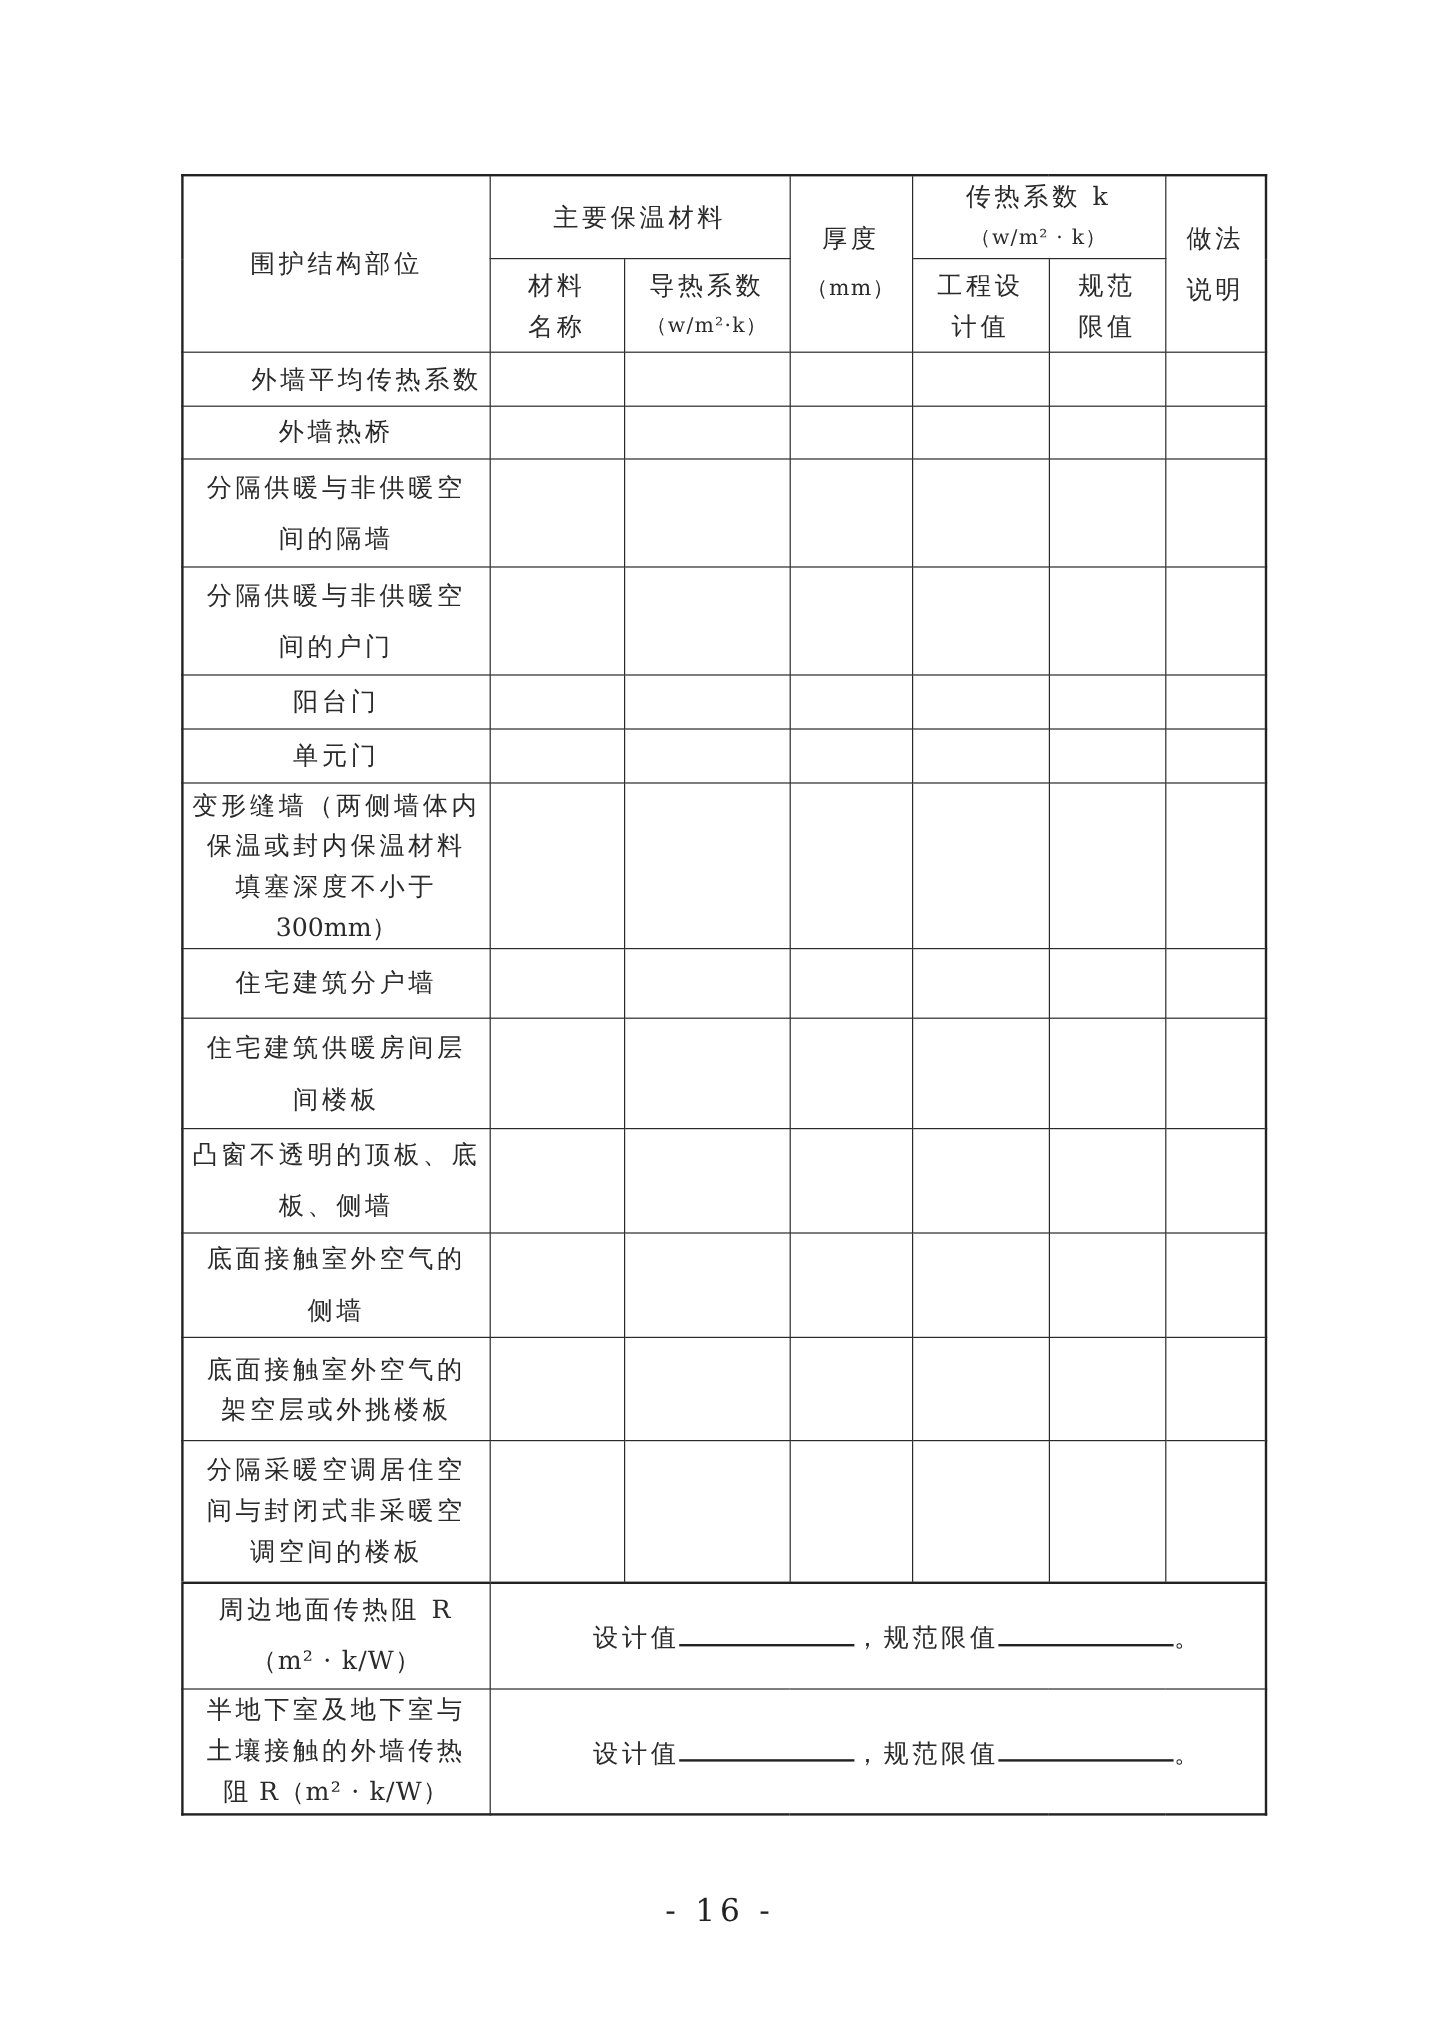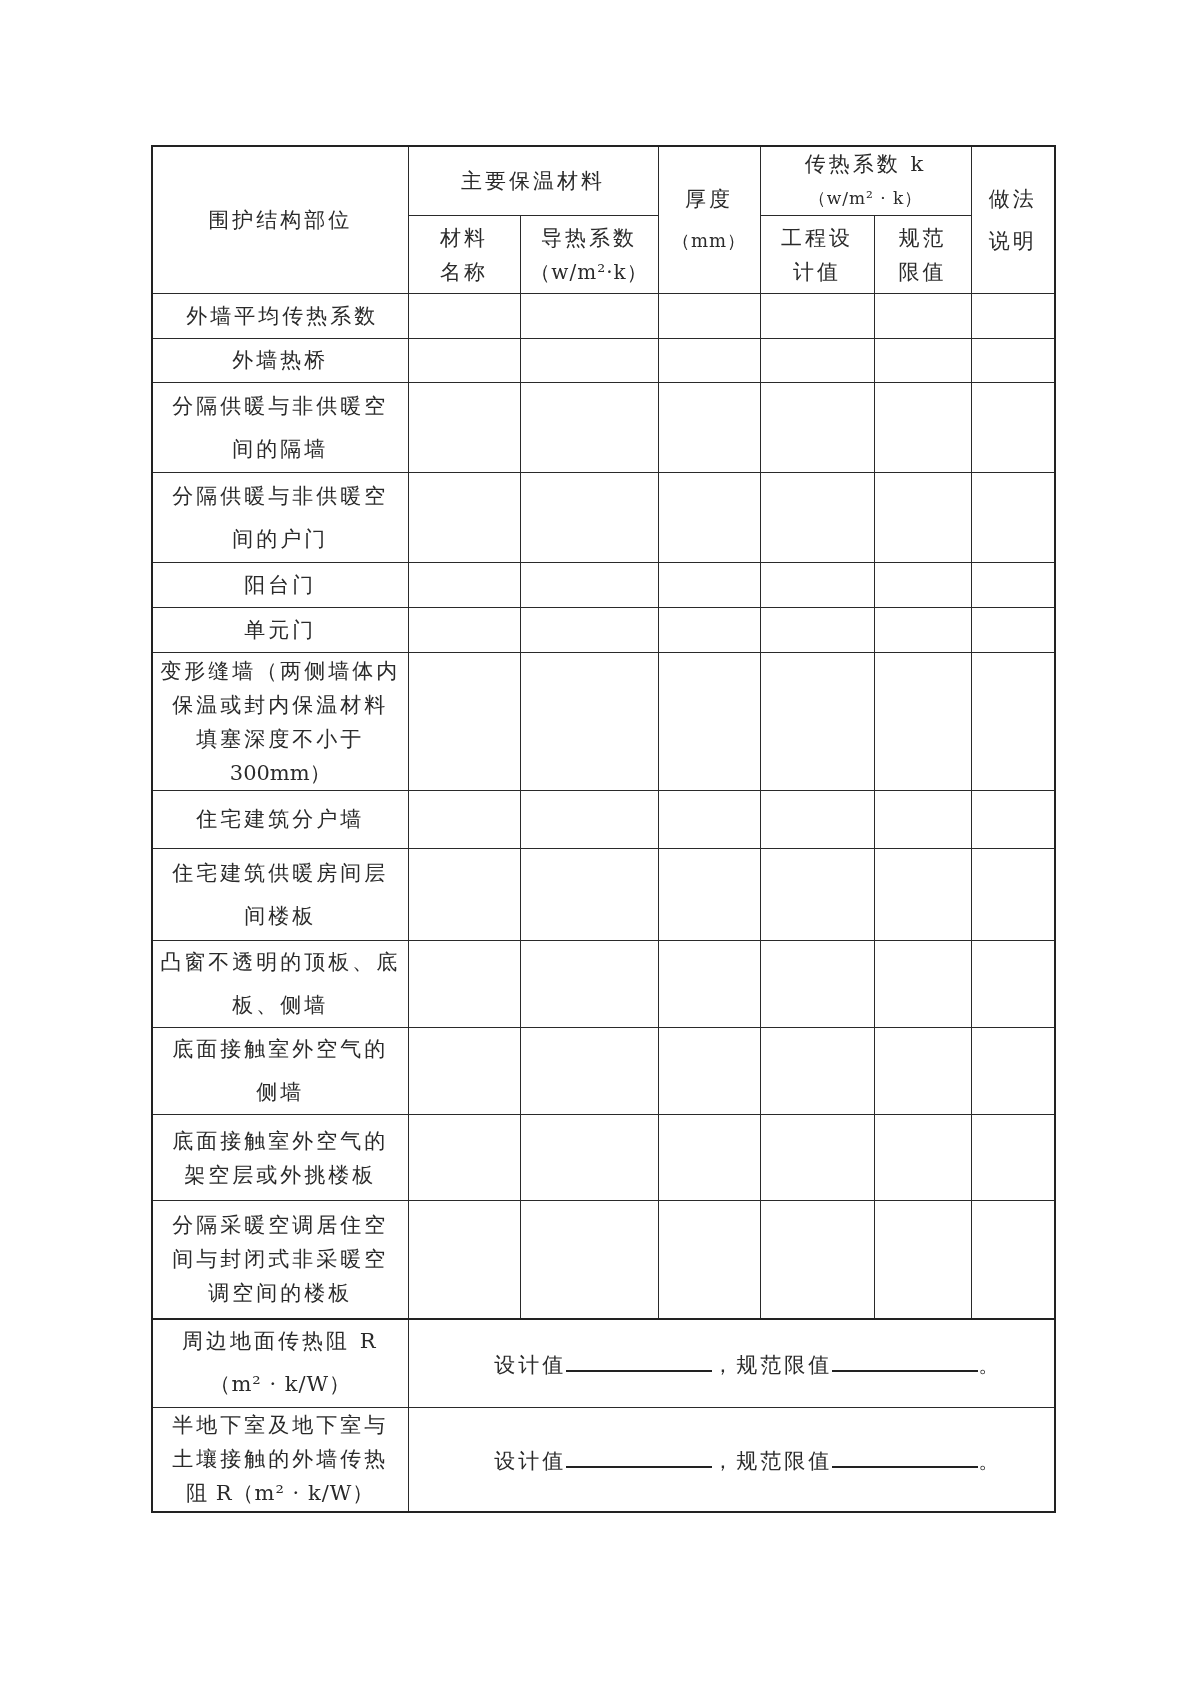--- a/index.html
+++ b/index.html
@@ -68,34 +68,34 @@
       </th>
     </tr>
 
     <tr style="height:78px">
       <th class="hdr">
         <div>材料</div>
         <div>名称</div>
       </th>
       <th class="hdr">
         <div>导热系数</div>
-        <div style="font-size:20px;letter-spacing:1px">（w/m²·k）</div>
+        <div style="font-size:17px;letter-spacing:1px">（w/m²·k）</div>
       </th>
       <th class="hdr">
         <div>工程设</div>
         <div>计值</div>
       </th>
       <th class="hdr">
         <div>规范</div>
         <div>限值</div>
       </th>
     </tr>
 
     <tr style="height:45px">
-      <td class="lbl" style="text-align:center;padding-left:10px !important">
+      <td class="lbl" style="text-align:right;padding-left:10px !important">
             <div>外墙平均传热系数</div>
           </td>
       <td></td>
           <td></td>
           <td></td>
           <td></td>
           <td></td>
           <td></td>
     </tr>
     <tr style="height:27px">
@@ -257,13 +257,14 @@
         <div>土壤接触的外墙传热</div>
         <div style="letter-spacing:1px">阻 R（m² · k/W）</div>
       </td>
       <td colspan="6" class="fillline">
         <span>设计值</span><span class="blank"></span><span>，规范限值</span><span class="blank"></span><span>。</span>
       </td>
     </tr>
   </tbody>
     </table>
 
+  <div class="page-number">- 16 -</div>
 </div>
 
 </body></html>

